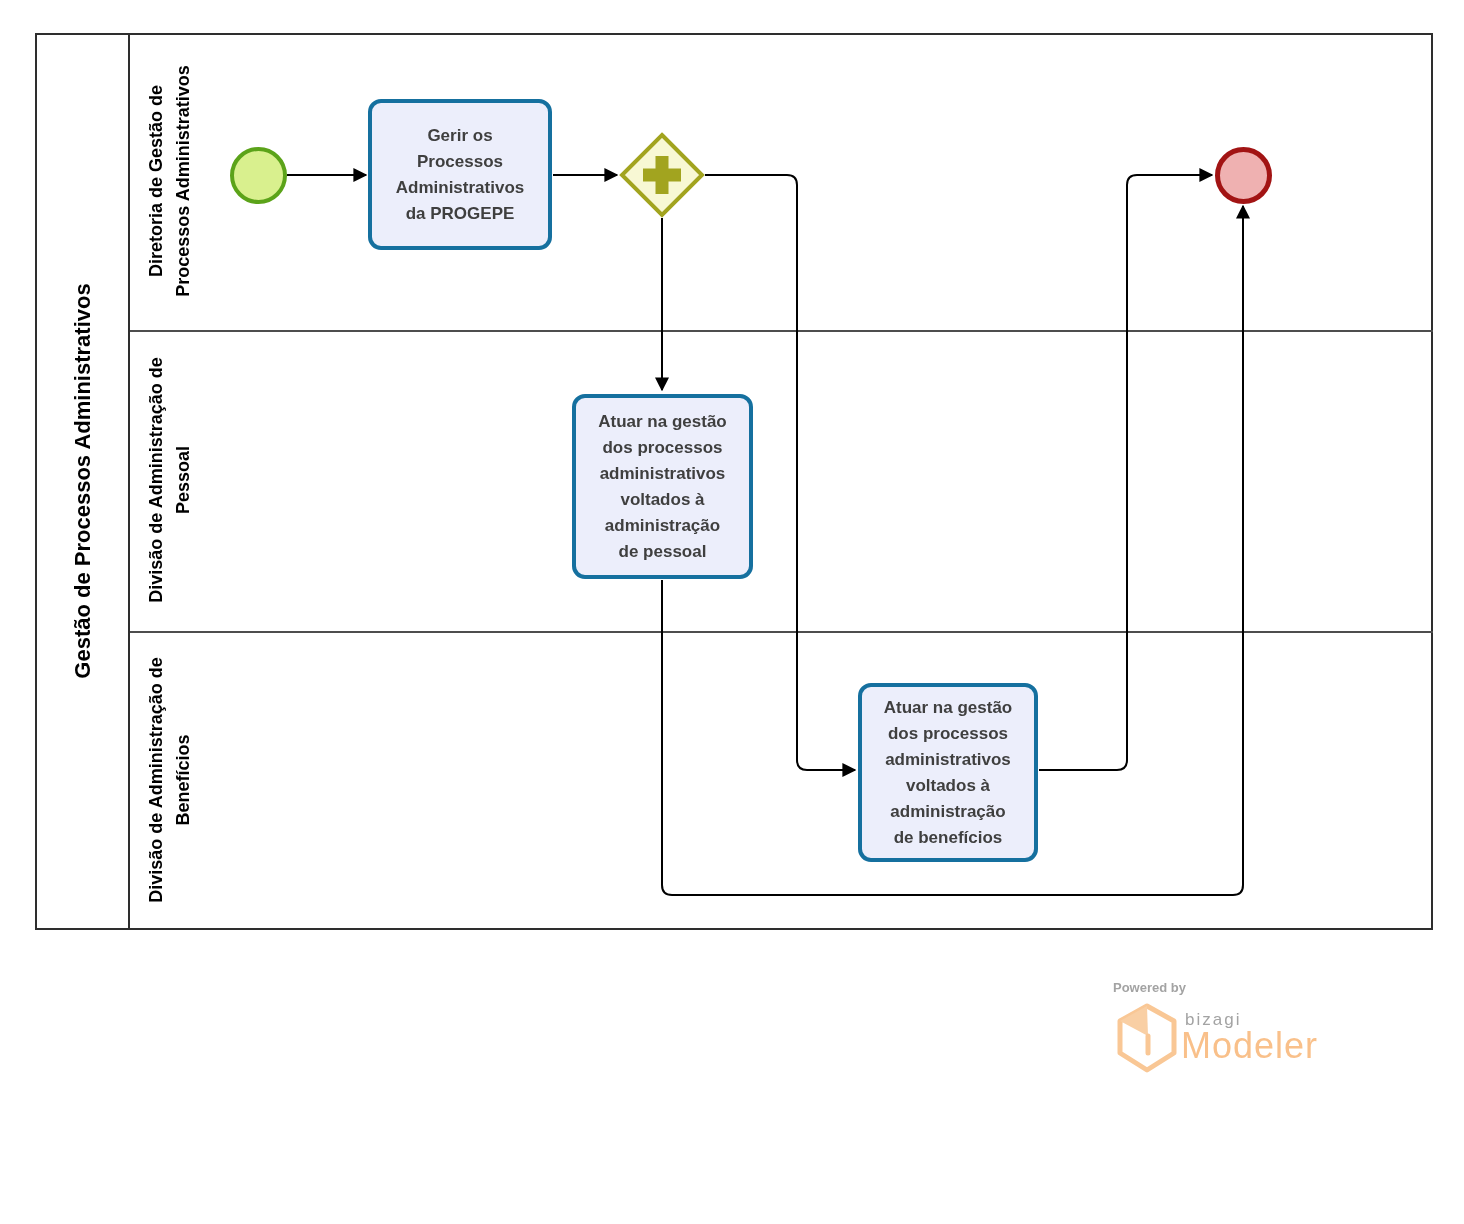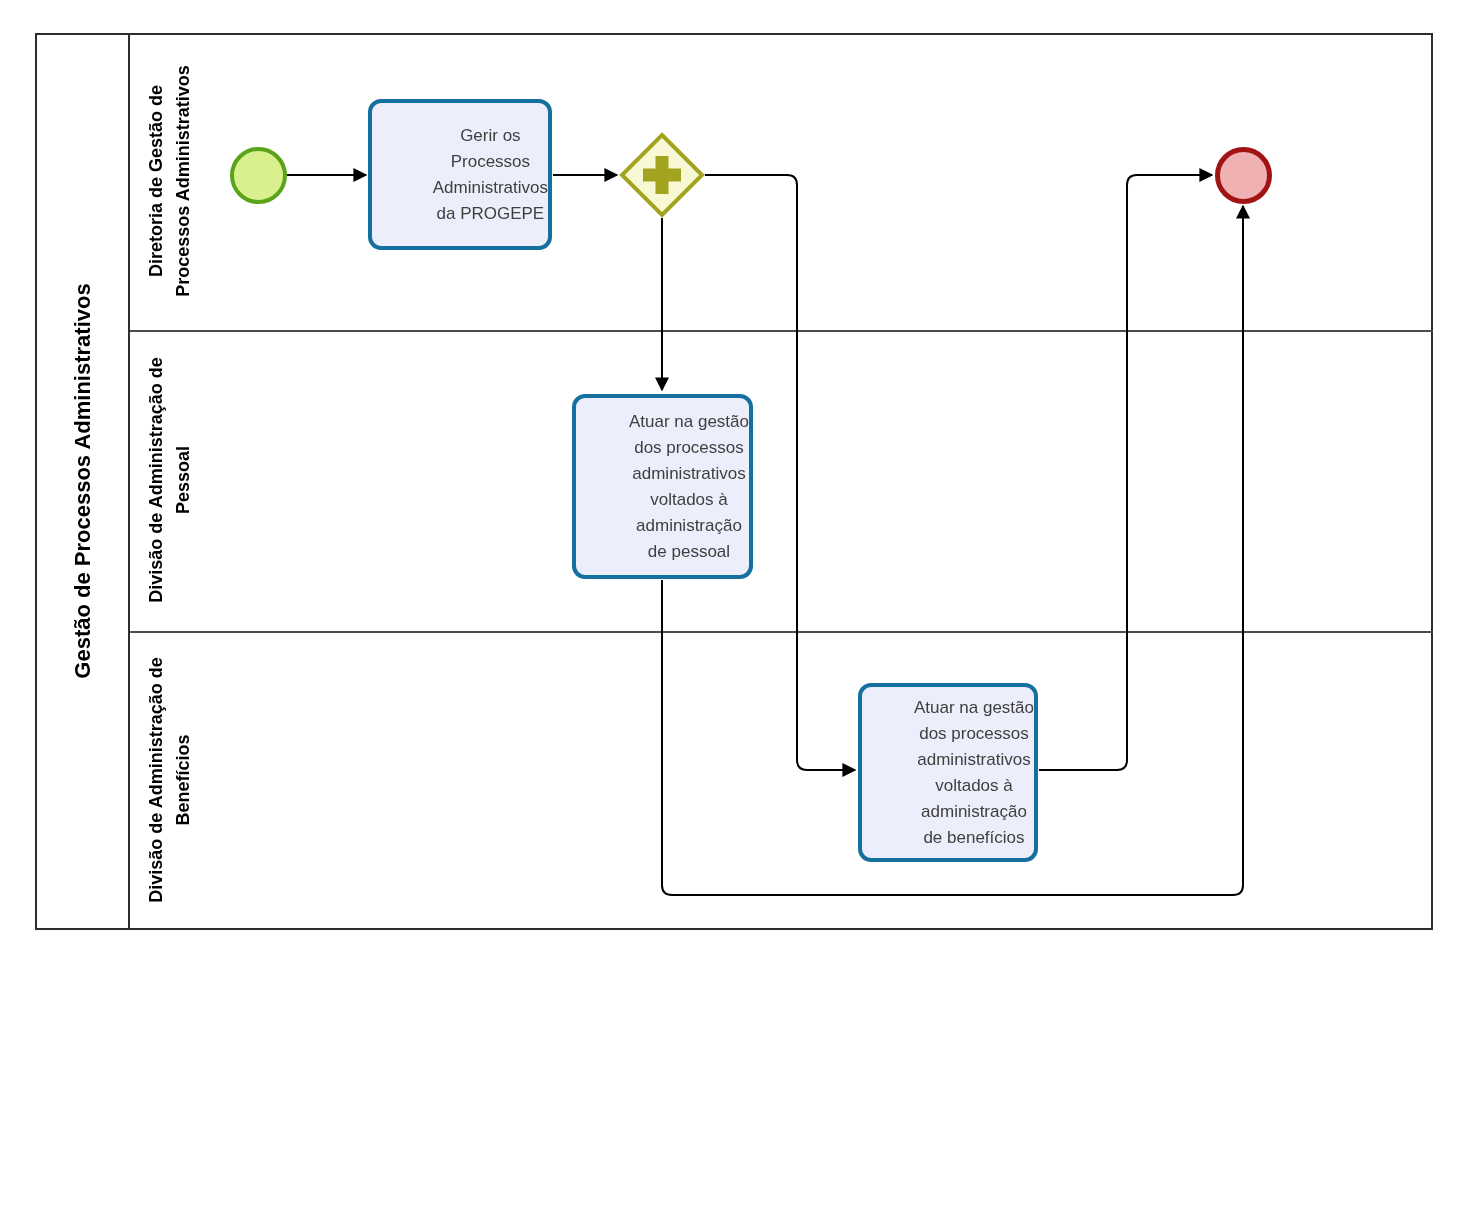--- a/index.html
+++ b/index.html
@@ -26,23 +26,23 @@
     white-space:pre-line; color:#000;
   }
   .pool-title { font-size:22px; font-weight:bold; width:700px; }
   .lane-label { font-size:18px; font-weight:bold; line-height:27px; width:300px; }
   
   .connectors { position:absolute; left:0; top:0; z-index:2; }
   
   .node { position:absolute; z-index:3; }
   .task {
     background:#eceefb; border:4px solid #15709f; border-radius:13px;
-    display:flex; align-items:center; justify-content:flex-end;
+    display:flex; align-items:center; justify-content:center;
     text-align:center; color:#3f3f3f; font-size:17px; line-height:26px;
-    white-space:pre-line; cursor:pointer;
+    white-space:pre-line; cursor:pointer;font-weight:bold;
   }
   .event { border-radius:50%; cursor:pointer; }
   .start-event {
     left:230px; top:147px; width:57px; height:57px;
     background:#d9f08e; border:4px solid #5ba319;
   }
   .end-event {
     left:1215px; top:147px; width:57px; height:57px;
     background:#efb1b1; border:5px solid #a21414;
   }
@@ -124,14 +124,26 @@
     <span>Atuar na gestão
 dos processos
 administrativos
 voltados à
 administração
 de benefícios</span>
   </div>
 
   <div class="node event end-event"></div>
 
+  <div class="footer">
+    <div class="powered-by">Powered by</div>
+    <div class="logo-row">
+      <svg class="logo-hex" width="64" height="70" viewBox="0 0 64 70">
+        <polygon points="32,3 59,18 59,50 32,67 5,50 5,18" fill="none" stroke="#f9c795" stroke-width="5" stroke-linejoin="round"></polygon>
+        <polygon points="32,3 5,18 33,33" fill="#f9cfa4"></polygon>
+        <path d="M33,33 V50" stroke="#f9c795" stroke-width="5" stroke-linecap="round" fill="none"></path>
+      </svg>
+      <div class="brand-bizagi">bizagi</div>
+      <div class="brand-modeler">Modeler</div>
+    </div>
+  </div>
 
 </div>
 
 </body></html>

